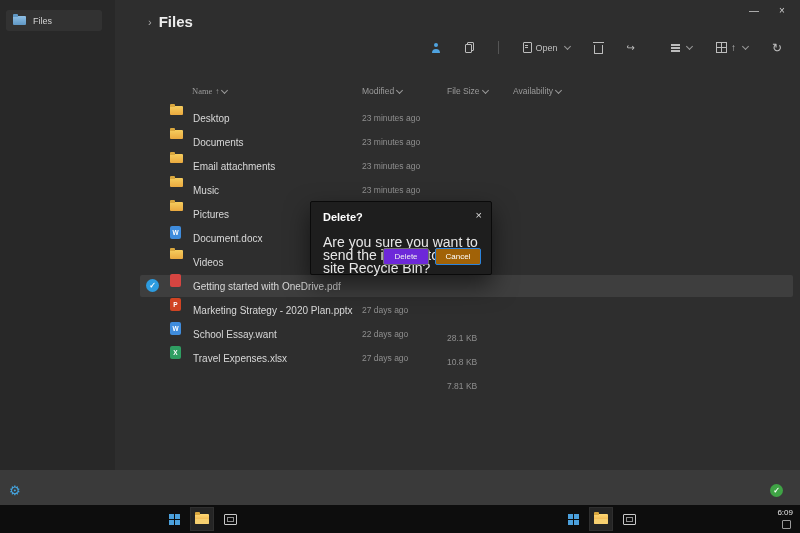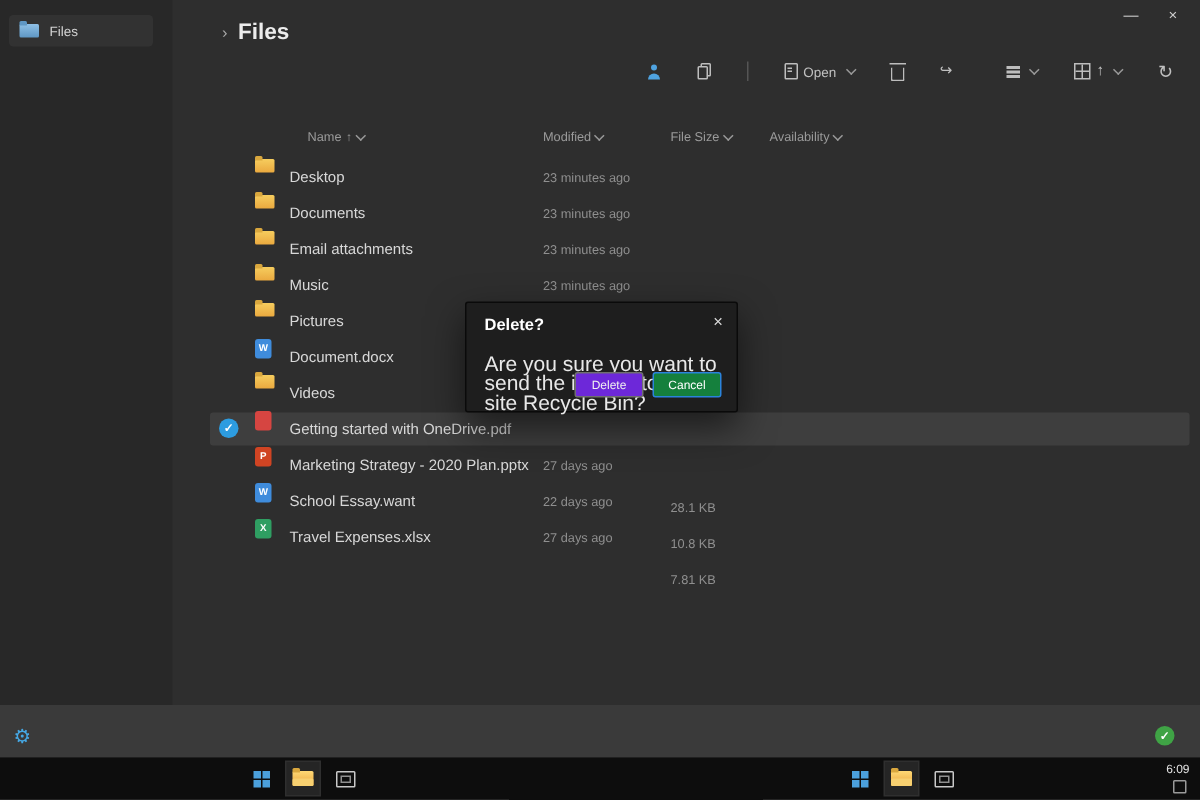--- a/index.html
+++ b/index.html
@@ -55,21 +55,21 @@
   .i-trash{width:7px;height:8px;border:1px solid #bdbdbd;border-top:none;border-radius:0 0 1px 1px;position:relative;margin-top:3px;}
   .i-trash::before{content:"";position:absolute;top:-3px;left:-2px;width:11px;height:1px;background:#bdbdbd;}
   .i-sort{width:9px;height:2px;background:#bdbdbd;box-shadow:0 3px 0 #bdbdbd,0 6px 0 #bdbdbd;margin-bottom:6px;}
   .i-grid{width:9px;height:9px;border:1px solid #bdbdbd;position:relative;}
   .i-grid::before{content:"";position:absolute;left:4px;top:0;bottom:0;width:1px;background:#bdbdbd;}
   .i-grid::after{content:"";position:absolute;top:4px;left:0;right:0;height:1px;background:#bdbdbd;}
 
   
   .thead{position:absolute;left:0;top:86px;width:685px;height:18px;font-size:8.5px;color:#9b9b9b;}
   .th{position:absolute;display:flex;align-items:center;cursor:default;}
-  .th-name{left:90px;}
+  .th-name{left:77px;font-family:Liberation Serif, serif;}
   .th-mod{left:247px;}
   .th-size{left:332px;}
   .th-avail{left:398px;}
   .sortarrow{font-size:8px;margin-left:3px;color:#9b9b9b;}
 
   .rows{position:absolute;left:0;top:106px;width:685px;}
   .row{position:relative;height:24px;}
   .row[data-selected="true"]::before{content:"";position:absolute;left:25px;right:7px;top:1px;bottom:1px;
     background:#3e3e3e;border-radius:2px;}
   .cell{position:absolute;top:0;height:24px;display:flex;align-items:center;}
@@ -96,21 +96,21 @@
   
   .dialog{position:absolute;left:310px;top:201px;width:182px;height:74px;background:#1e1e1e;
     border:1px solid #0a0a0a;border-radius:2px;box-shadow:0 10px 24px rgba(0,0,0,.55);z-index:50;box-sizing:border-box;}
   .dlg-title{position:absolute;left:12px;top:9px;color:#fff;font-size:11px;font-weight:bold;}
   .dlg-close{position:absolute;right:9px;top:7px;color:#dcdcdc;font-size:11px;cursor:default;}
   .dlg-msg{position:absolute;left:12px;top:34px;width:158px;color:#e8e8e8;font-size:14px;line-height:13px;}
   .dlg-btns{position:absolute;right:10px;bottom:9px;display:flex;gap:6px;}
   .btn{height:17px;min-width:46px;display:flex;align-items:center;justify-content:center;
     font-size:8px;border-radius:2px;box-sizing:border-box;cursor:default;}
   .btn-delete{background:#6d28d9;border:1px solid #6f6f6f;color:#f0f0f0;}
-  .btn-cancel{background:#15803d;border:1px solid #2b83dc;color:#fff;}
+  .btn-cancel{background:#a16207;border:1px solid #2b83dc;color:#fff;}
 
   
   .sync-ok{position:absolute;right:17px;top:484px;width:13px;height:13px;border-radius:50%;background:#3fa345;
     display:flex;align-items:center;justify-content:center;color:#fff;font-size:8px;font-weight:bold;z-index:6;}
 
   
   .taskbar{position:absolute;left:0;top:505px;width:800px;height:28px;background:#0d0d0d;z-index:60;}
   .tb-group{position:absolute;top:0;height:28px;display:flex;align-items:center;gap:6px;}
   .tb-g1{left:163px;}
   .tb-g2{left:562px;}

